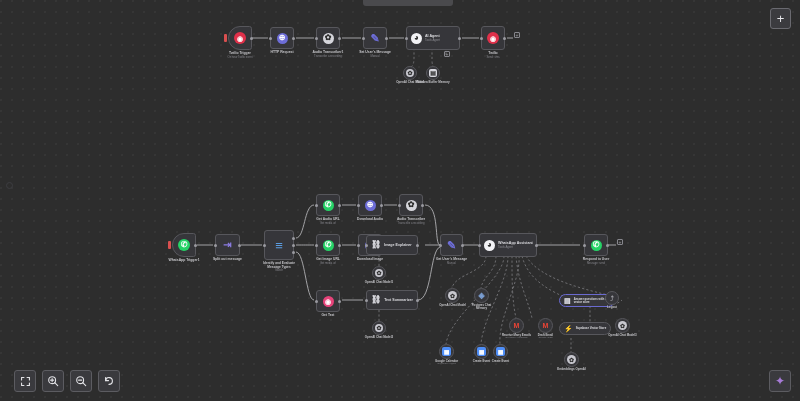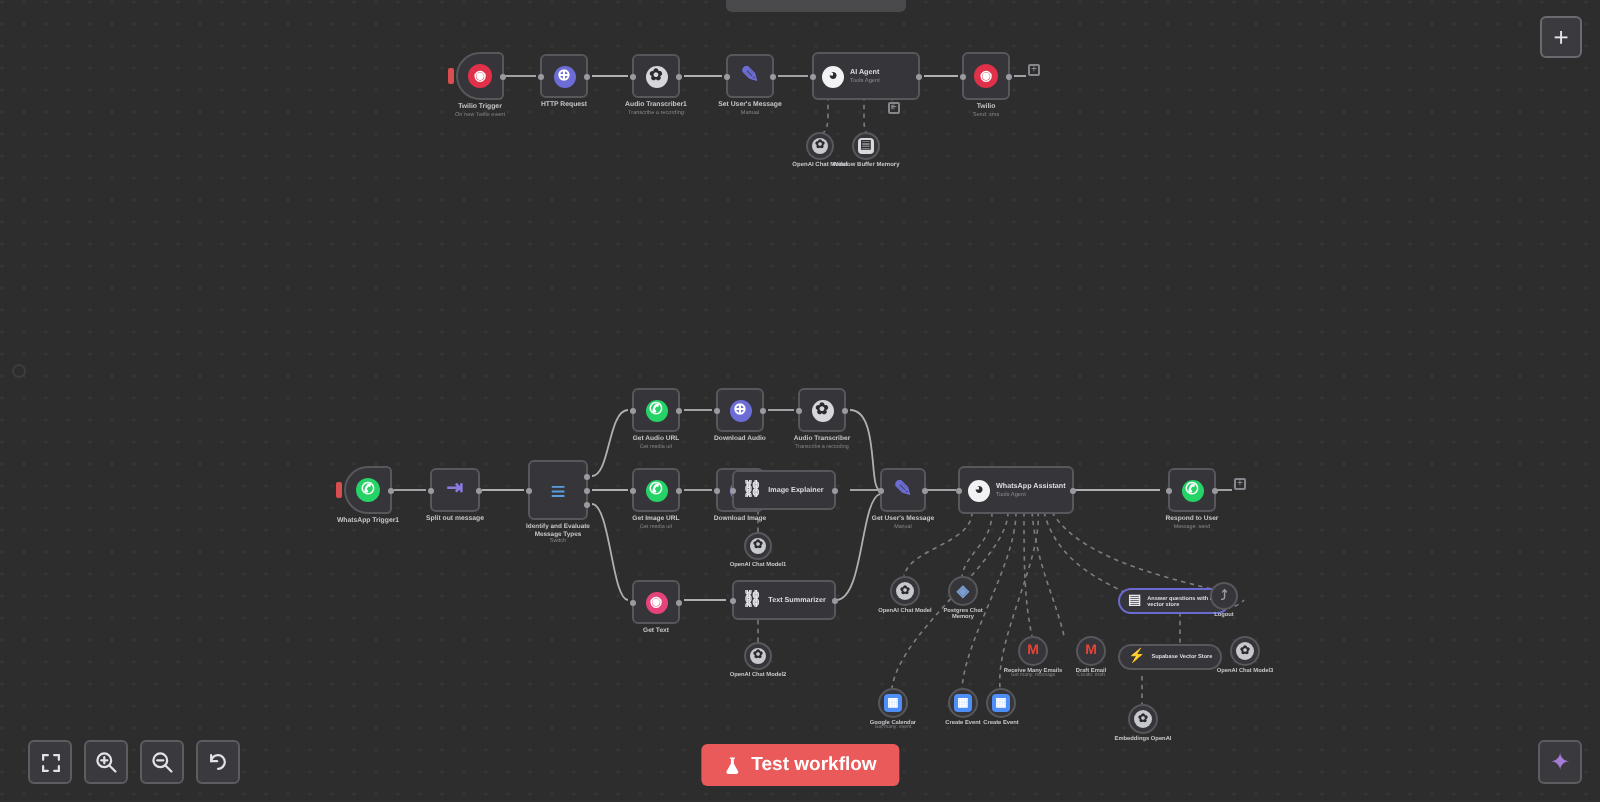--- a/index.html
+++ b/index.html
@@ -518,26 +518,20 @@
       </svg>
     </div>
     <div class="ctrl">
       <svg width="12" height="12" viewBox="0 0 14 14" fill="none" stroke="#e2e2e6" stroke-width="1.3" stroke-linecap="round">
         <path d="M3 6.5A4 4 0 1 1 7 11"></path>
           <path d="M3 3v3.5h3.5"></path>
       </svg>
     </div>
   </div>
 
-  <button class="test-btn">
-    <svg width="9" height="10" viewBox="0 0 12 14" fill="#fff" aria-hidden="true">
-      <path d="M4.2 1h3.6v.9H7v3.4l3 5.3c.5.9-.1 2-1.1 2H3.1c-1 0-1.6-1.1-1.1-2L5 5.3V1.9H4.2z"></path>
-    </svg>
-    <span>Test workflow</span>
-  </button>
 
   <div class="add-btn">
     <span>+</span>
   </div>
 
   <div class="ai-btn">
     <span class="sparkle">✦</span>
   </div>
 
 </div>

